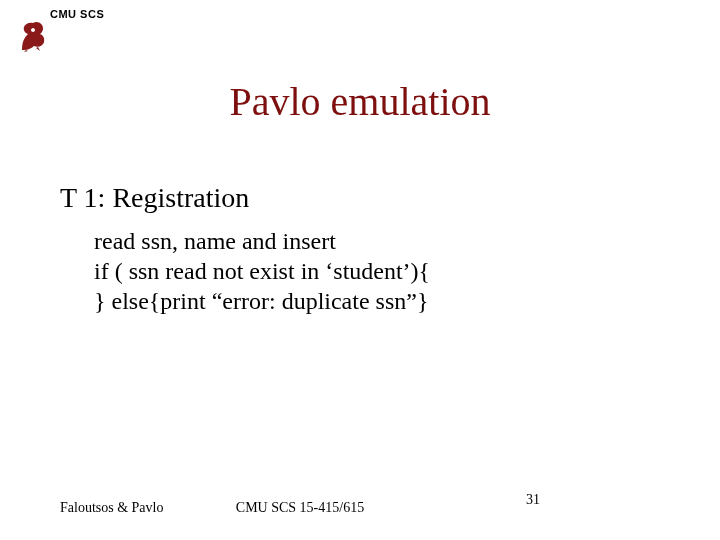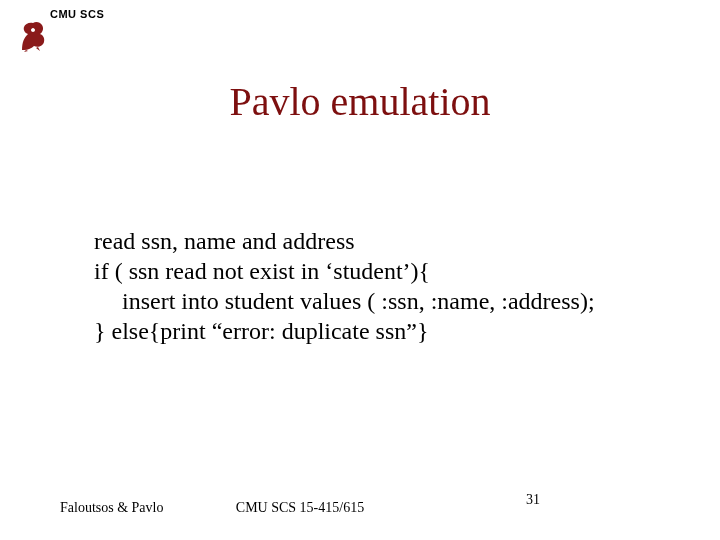--- a/index.html
+++ b/index.html
@@ -102,24 +102,25 @@
   <div class="logo">
     <svg viewBox="0 0 30 32" width="30" height="32">
       <path d="M4 30 C4 22 6 18 10 14 C7 13 5 10 6 7 C7 4 11 2 15 3 C18 1 22 2 24 5 C26 8 25 12 22 14 C25 15 27 18 26 22 C25 26 20 28 16 26 C14 28 10 30 6 30 Z
                M15 8 C14 8 13 9 13 10 C13 11 14 12 15 12 C16 12 17 11 17 10 C17 9 16 8 15 8 Z" fill="#8a1a1a"></path>
       <path d="M8 30 L6 32 L10 31 Z M18 28 L22 31 L20 27 Z" fill="#8a1a1a"></path>
     </svg>
   </div>
 
   <div class="title">Pavlo emulation</div>
 
+  <div class="subtitle">T 1: Registration</div>
 
-  <div class="body"><span>read ssn, name and address</span>
+  <div class="body"><span>read ssn, name and insert</span>
 <span>if ( ssn read not exist in ‘student’){</span>
-<span class="indent">insert into student values ( :ssn, :name, :address);</span><span>} else{print “error: duplicate ssn”}</span></div>
+<span>} else{print “error: duplicate ssn”}</span></div>
 
   <div class="footer">
     <span class="footer-left">Faloutsos &amp; Pavlo</span>
     <span class="footer-center">CMU SCS 15-415/615</span>
     <span class="footer-right">31</span>
   </div>
 
 </div>
 
 </body></html>

